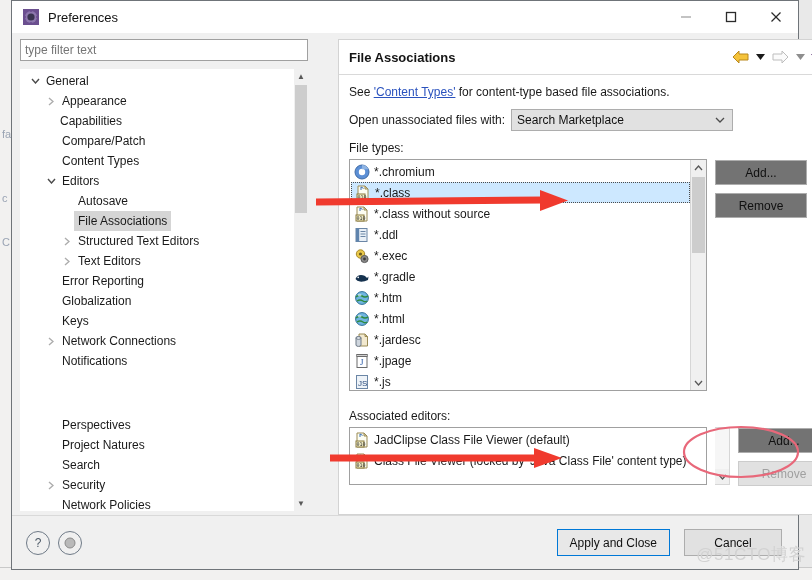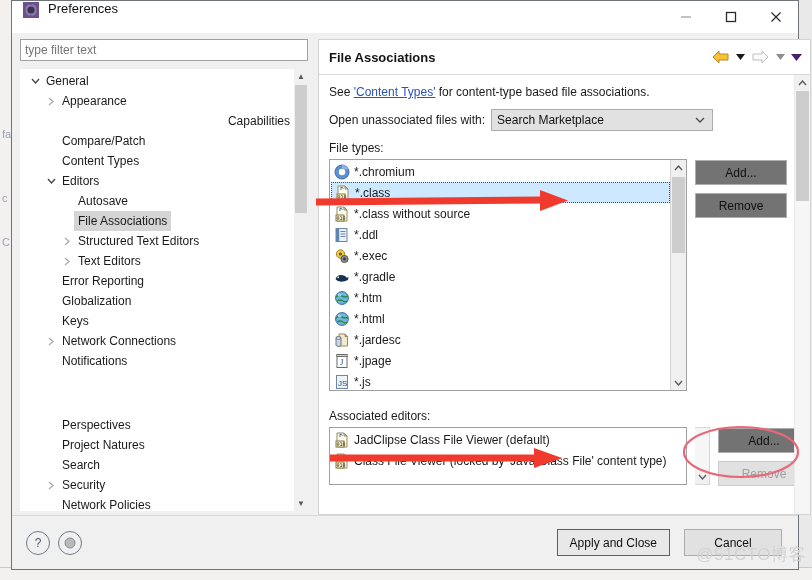--- a/index.html
+++ b/index.html
@@ -35,33 +35,33 @@
   #dialog{
     position:absolute;left:11px;top:0;width:788px;height:570px;
     background:#f0f0f0;
     border:1px solid #6f7479;
     box-sizing:border-box;
     display:flex;flex-direction:column;
   }
   
   #titlebar{
     height:32px;flex:0 0 32px;background:#ffffff;
-    display:flex;
+    display:flex;align-items:center;
     position:relative;
   }
   #title-icon{margin-left:10px;width:18px;height:18px;position:relative;}
   #title-text{margin-left:8px;font-size:13px;color:#131313;}
   .wbtn{
     width:45px;height:31px;display:flex;align-items:center;justify-content:center;
     background:#ffffff;
   }
   #winbtns{position:absolute;right:0;top:0;display:flex;}
 
   
-  #dlgbody{flex:1 1 auto;display:flex;padding:0;background:#f0f0f0;}
+  #dlgbody{flex:1 1 auto;display:flex;padding:0;background:#f0f0f0;gap:20px;}
 
   
   #leftcol{
     width:300px;flex:0 0 300px;padding:6px 0 0 8px;box-sizing:border-box;
   }
   #filter-input{
     width:288px;height:22px;box-sizing:border-box;
     border:1px solid #a0a0a0;background:#ffffff;
     font-family:"Liberation Sans", sans-serif;font-size:12px;
     color:#6d6d6d;padding:0 4px;outline:none;
@@ -265,21 +265,21 @@
               <span class="tlabel">General</span>
             </div>
             <div class="tnode" style="padding-left: 24px;">
               <span class="twist">
                 <svg width="6" height="9" viewBox="0 0 6 9">
                   <path d="M1 1 L5 4.5 L1 8" fill="none" stroke="#adadad" stroke-width="1.4"></path>
                 </svg>
               </span>
               <span class="tlabel">Appearance</span>
             </div>
-            <div class="tnode" style="padding-left: 22px; justify-content: space-between;">
+            <div class="tnode" style="padding-left: 22px;">
               <span class="twist"></span>
               <span class="tlabel">Capabilities</span>
             </div>
             <div class="tnode" style="padding-left: 24px;">
               <span class="twist"></span>
               <span class="tlabel">Compare/Patch</span>
             </div>
             <div class="tnode" style="padding-left: 24px;">
               <span class="twist"></span>
               <span class="tlabel">Content Types</span>

